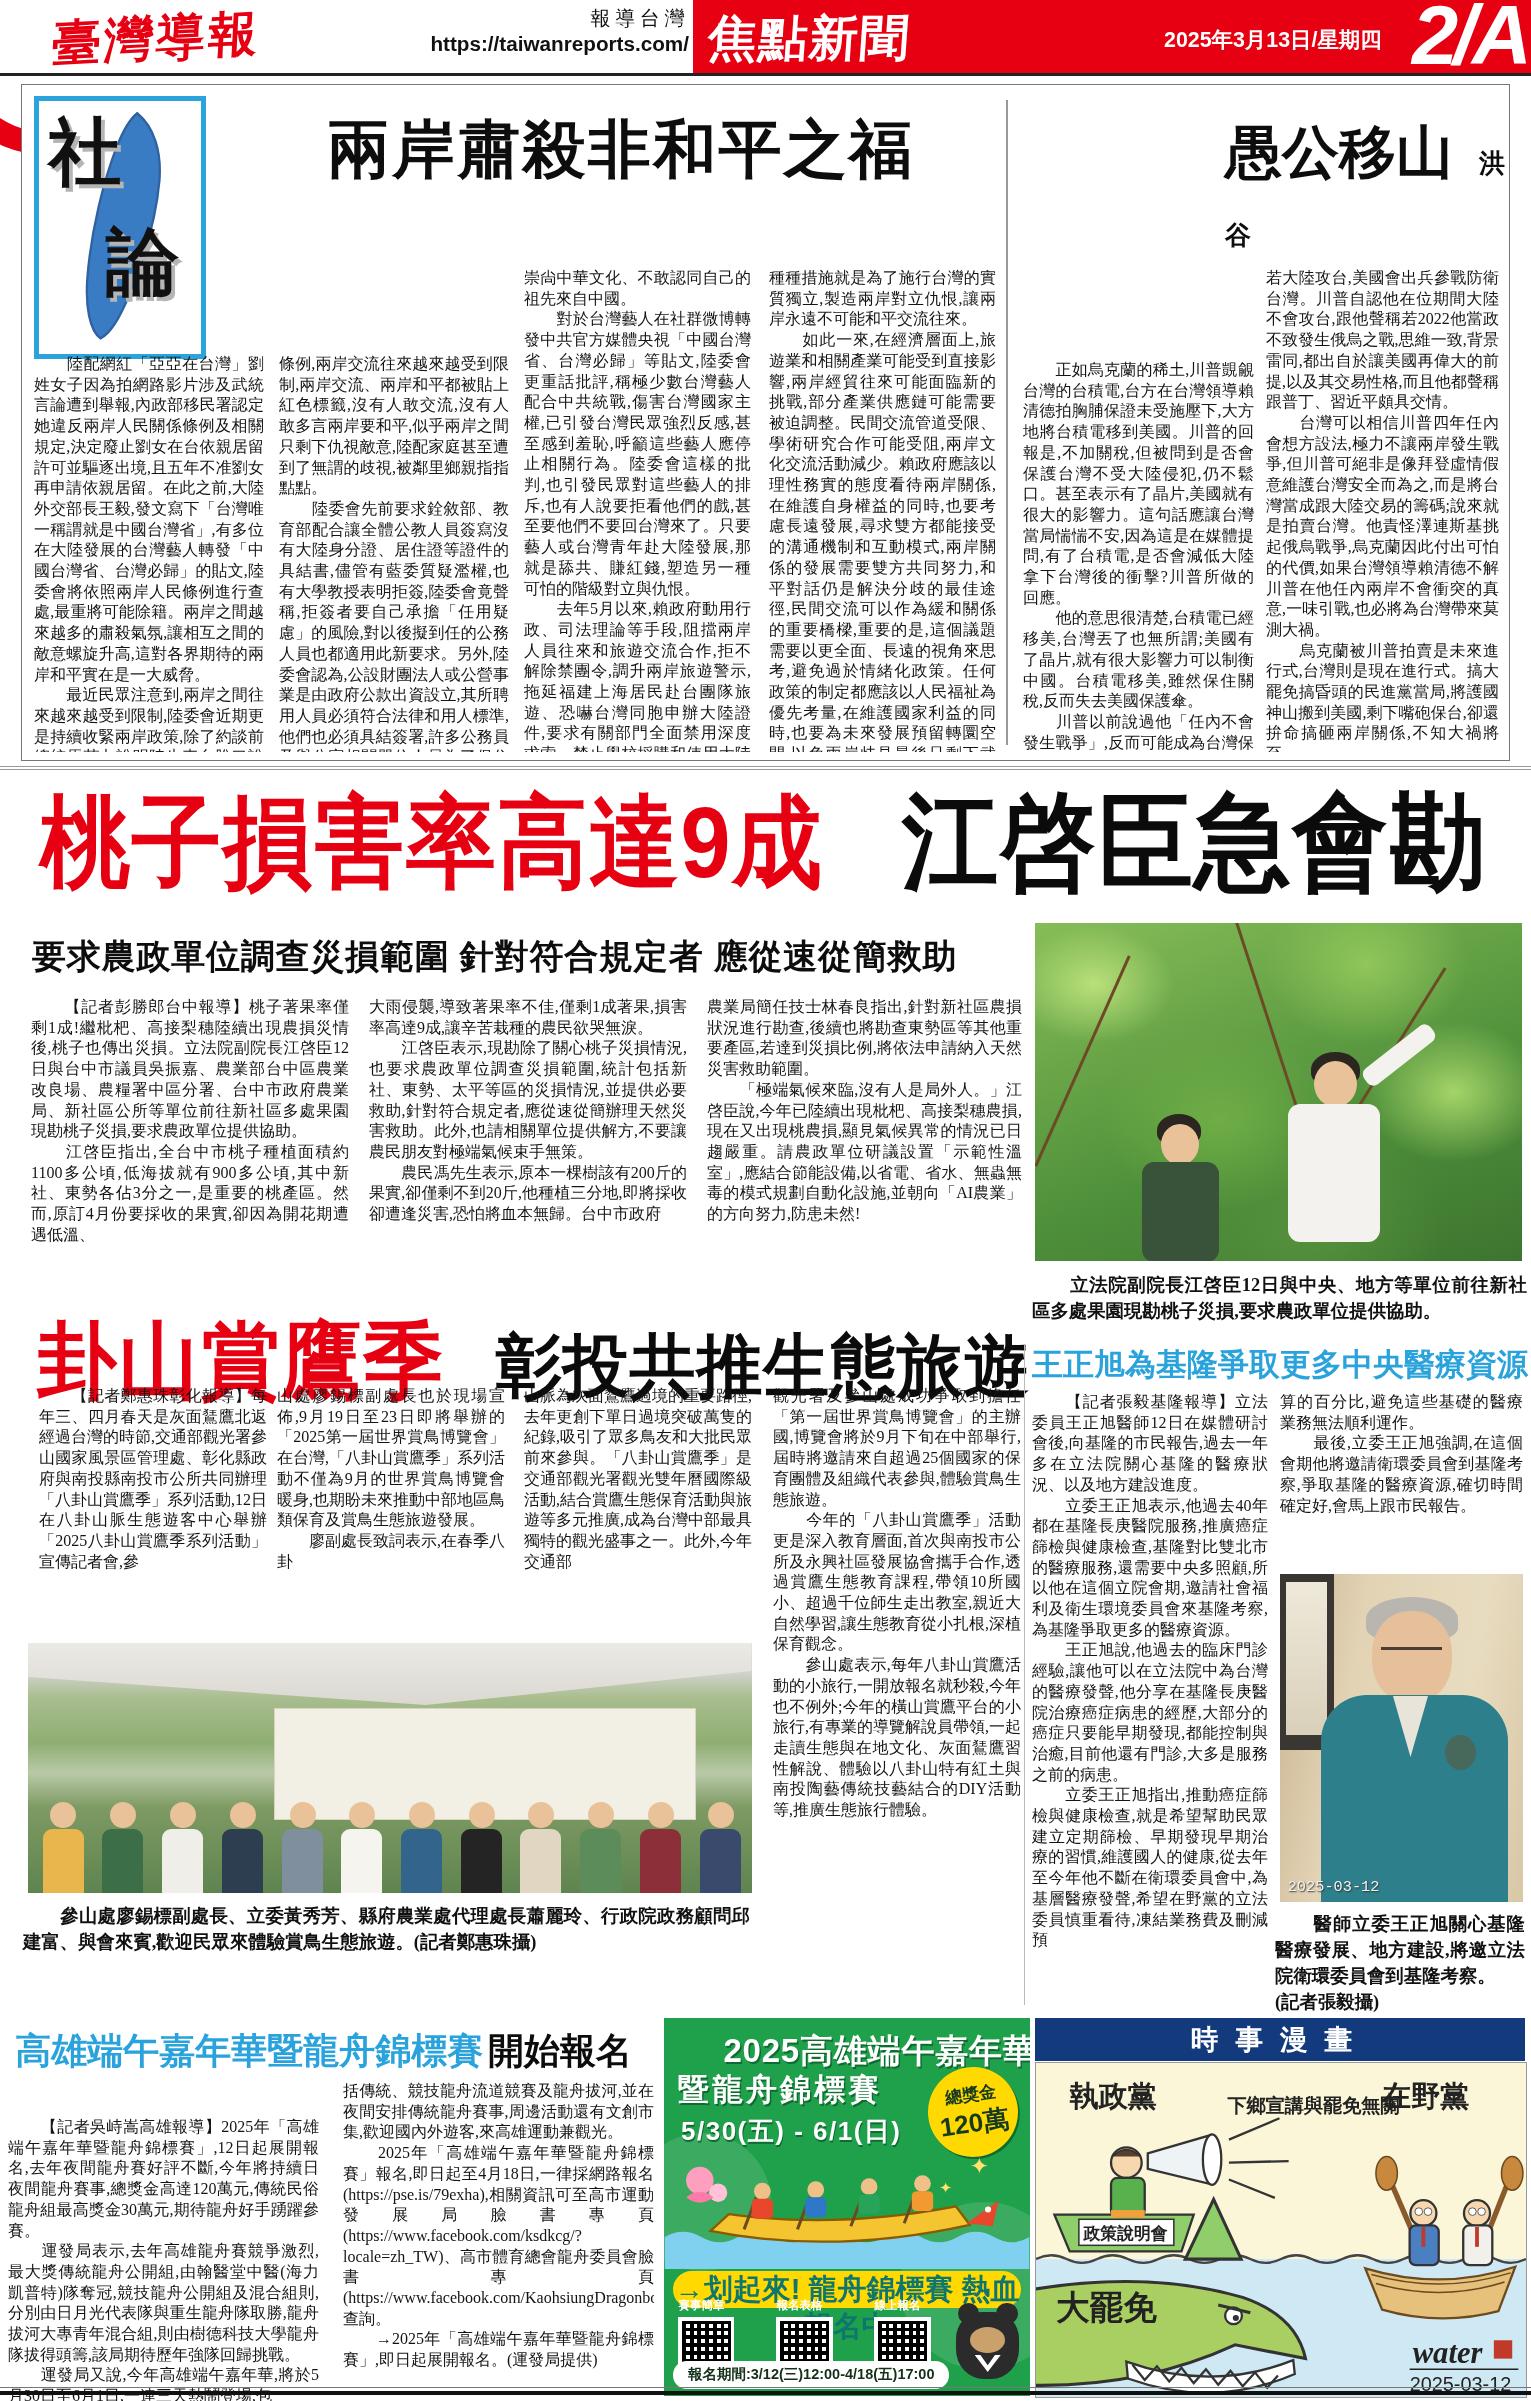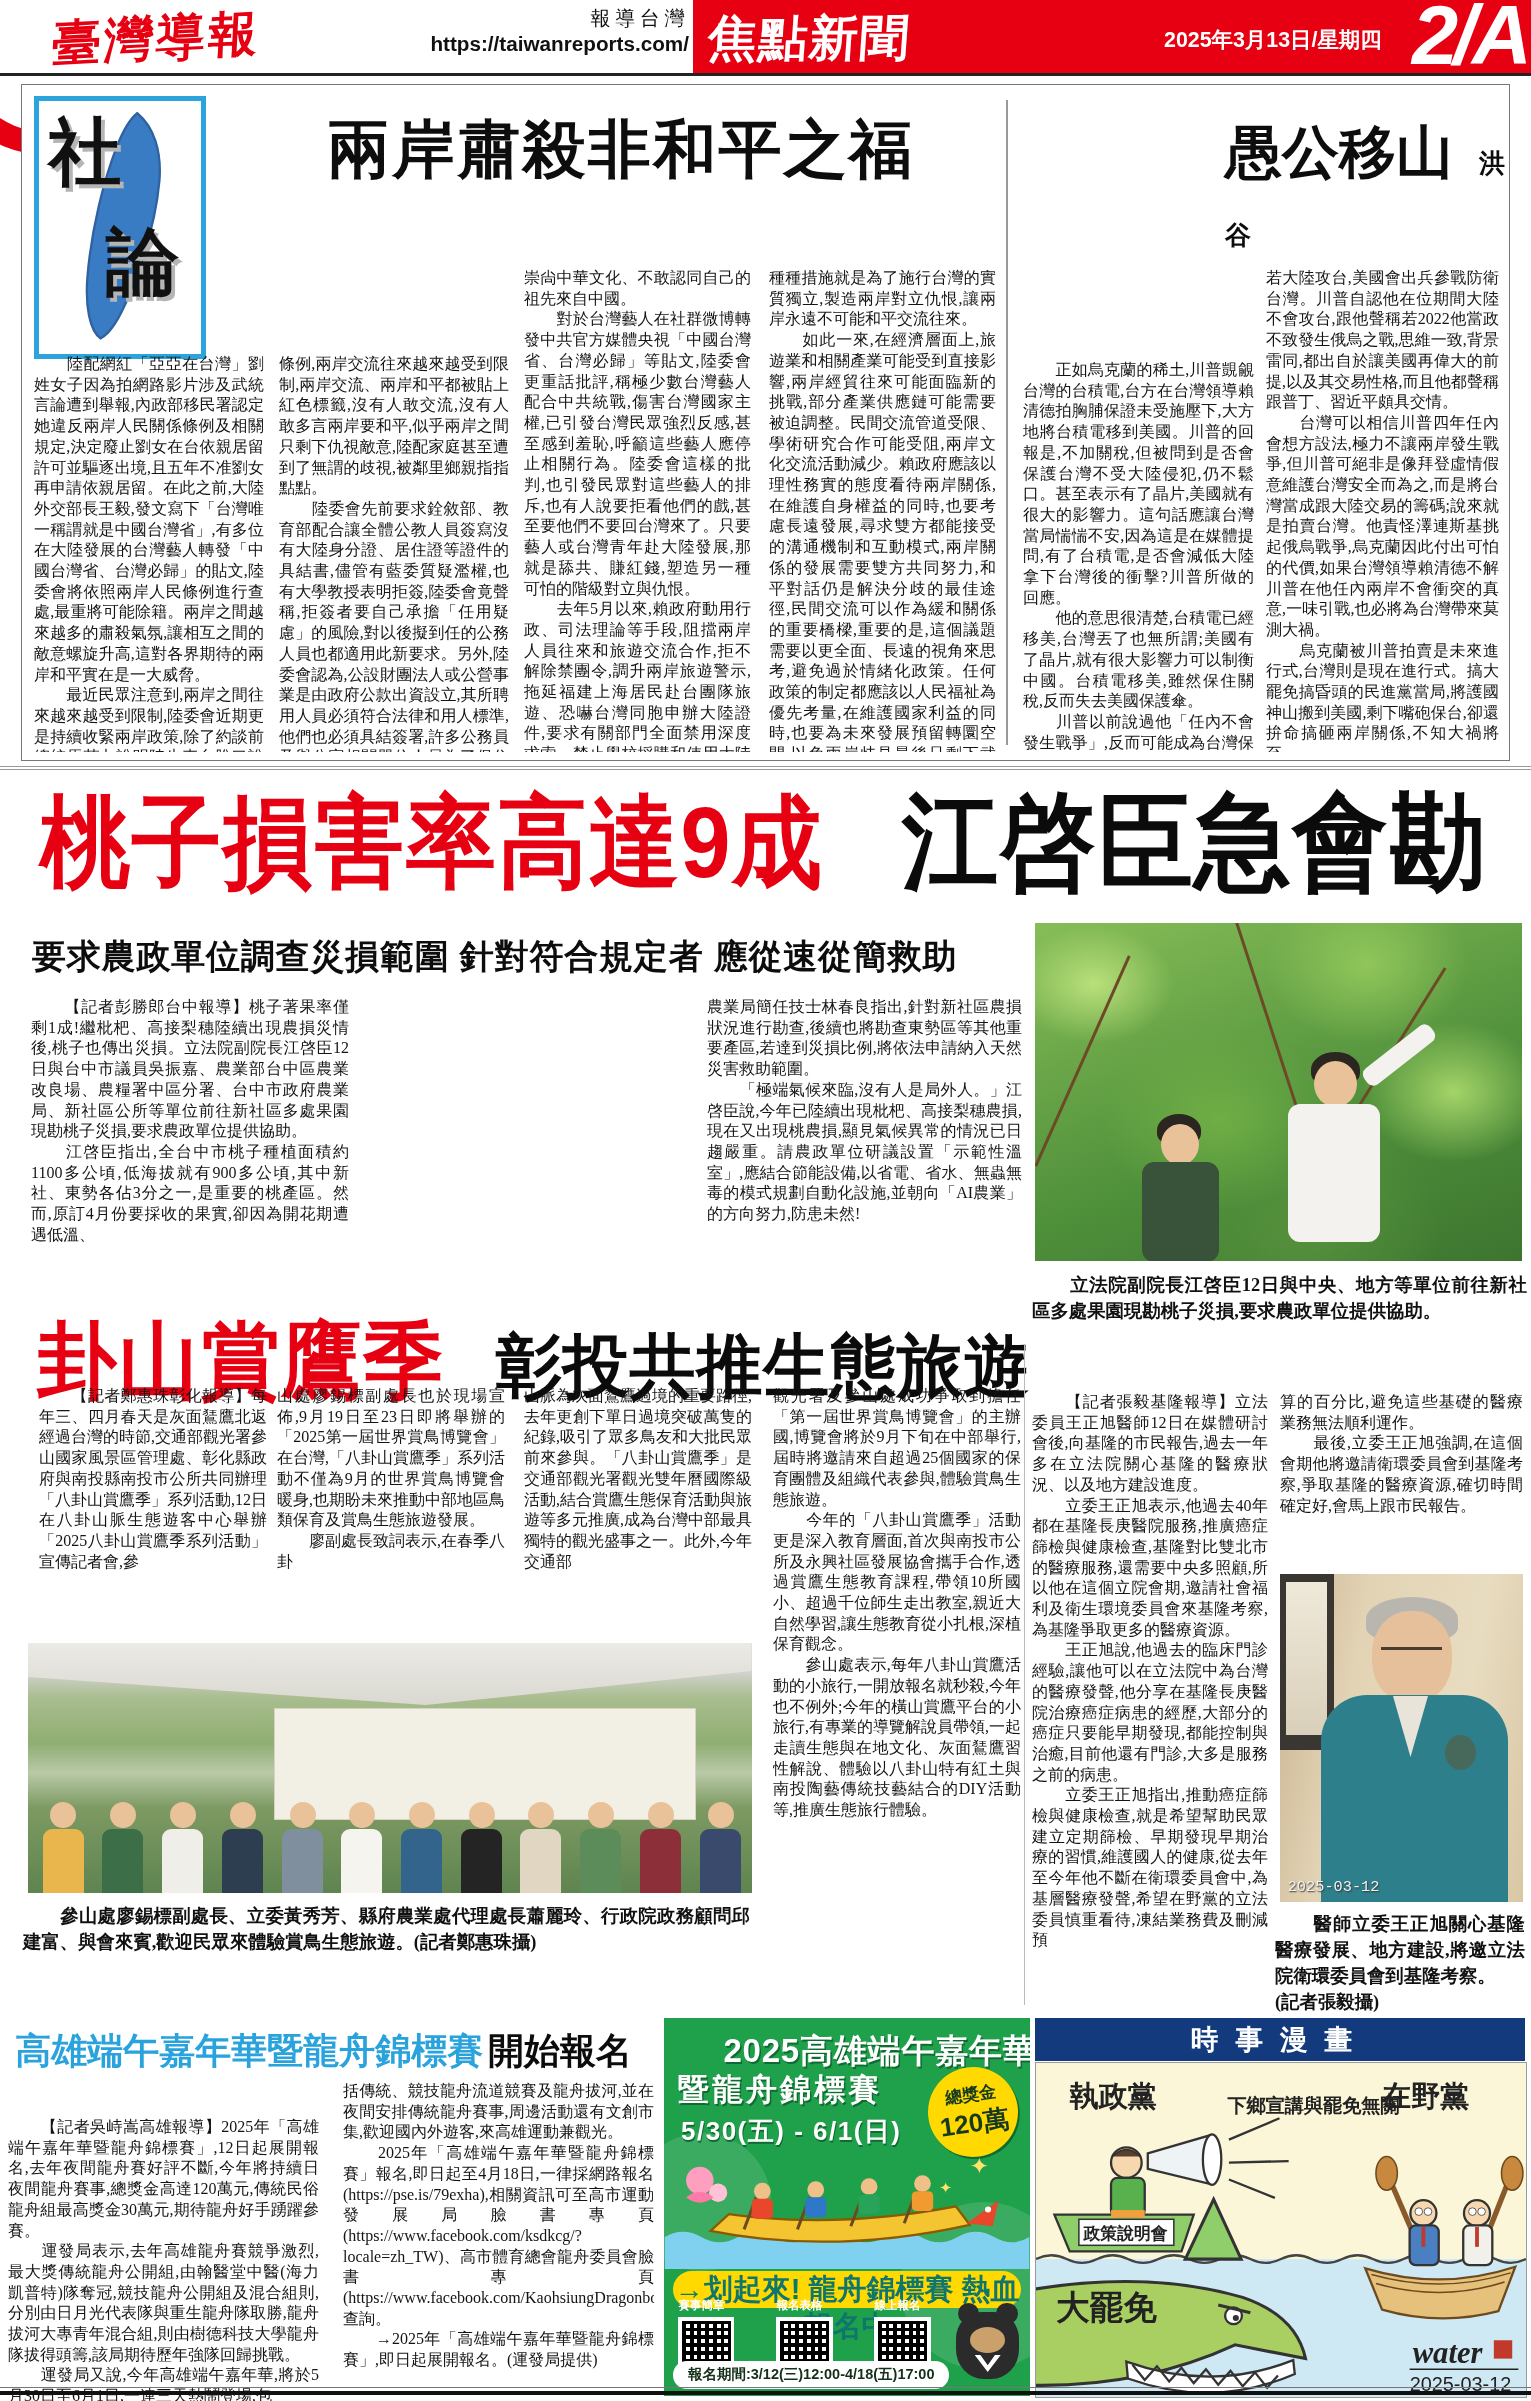--- a/index.html
+++ b/index.html
@@ -211,20 +211,23 @@
 
   <div class="abs rule2"></div>
   <div class="abs rule2b"></div>
 
   <div class="abs peach-red sans">桃子損害率高達9成</div>
   <div class="abs peach-black sans">江啓臣急會勘</div>
   <div class="abs peach-sub sans">要求農政單位調查災損範圍 針對符合規定者 應從速從簡救助</div>
 
   <div class="abs body-text" style="left:31px;top:997px;width:318px;height:306px;">　　【記者彭勝郎台中報導】桃子著果率僅剩1成!繼枇杷、高接梨穗陸續出現農損災情後,桃子也傳出災損。立法院副院長江啓臣12日與台中市議員吳振嘉、農業部台中區農業改良場、農糧署中區分署、台中市政府農業局、新社區公所等單位前往新社區多處果園現勘桃子災損,要求農政單位提供協助。
 　　江啓臣指出,全台中市桃子種植面積約1100多公頃,低海拔就有900多公頃,其中新社、東勢各佔3分之一,是重要的桃產區。然而,原訂4月份要採收的果實,卻因為開花期遭遇低溫、</div>
+  <div class="abs body-text" style="left:369px;top:997px;width:318px;height:306px;">大雨侵襲,導致著果率不佳,僅剩1成著果,損害率高達9成,讓辛苦栽種的農民欲哭無淚。
+　　江啓臣表示,現勘除了關心桃子災損情況,也要求農政單位調查災損範圍,統計包括新社、東勢、太平等區的災損情況,並提供必要救助,針對符合規定者,應從速從簡辦理天然災害救助。此外,也請相關單位提供解方,不要讓農民朋友對極端氣候束手無策。
+　　農民馮先生表示,原本一棵樹該有200斤的果實,卻僅剩不到20斤,他種植三分地,即將採收卻遭逢災害,恐怕將血本無歸。台中市政府</div>
   <div class="abs body-text" style="left:707px;top:997px;width:315px;height:306px;">農業局簡任技士林春良指出,針對新社區農損狀況進行勘查,後續也將勘查東勢區等其他重要產區,若達到災損比例,將依法申請納入天然災害救助範圍。
 　　「極端氣候來臨,沒有人是局外人。」江啓臣說,今年已陸續出現枇杷、高接梨穗農損,現在又出現桃農損,顯見氣候異常的情況已日趨嚴重。請農政單位研議設置「示範性溫室」,應結合節能設備,以省電、省水、無蟲無毒的模式規劃自動化設施,並朝向「AI農業」的方向努力,防患未然!</div>
 
   <div class="abs photo photo-peach">
     <div class="branch" style="left:46px;top:23px;width:3.1px;height:230px;transform:rotate(24deg);"></div>
     <div class="branch" style="left:230px;top:-7.7px;width:3.1px;height:199px;transform:rotate(-18deg);"></div>
     <div class="branch" style="left:360px;top:31px;width:3.1px;height:184px;transform:rotate(32deg);"></div>
     <div class="p-person">
       <div class="p-hair" style="left:276px;top:129px;width:49px;height:35px;"></div>
       <div class="p-head" style="left:279px;top:138px;width:43px;height:46px;"></div>
@@ -298,20 +301,21 @@
         <div class="fb" style="background:#8c2f39;"></div>
       </div>
     <div class="fig" style="left:671px;bottom:0;">
         <div class="fh"></div>
         <div class="fb" style="background:#394a6d;"></div>
       </div>
   </div>
   <div class="abs caption" style="left:23px;top:1903px;width:727px;height:60px;">　　參山處廖錫標副處長、立委黃秀芳、縣府農業處代理處長蕭麗玲、行政院政務顧問邱建富、與會來賓,歡迎民眾來體驗賞鳥生態旅遊。(記者鄭惠珠攝)</div>
 
   <div class="abs v-rule"></div>
+  <div class="abs wang-hl sans">王正旭為基隆爭取更多中央醫療資源</div>
   <div class="abs body-text" style="left:1032px;top:1392px;width:236px;height:612px;">　　【記者張毅基隆報導】立法委員王正旭醫師12日在媒體研討會後,向基隆的市民報告,過去一年多在立法院關心基隆的醫療狀況、以及地方建設進度。
 　　立委王正旭表示,他過去40年都在基隆長庚醫院服務,推廣癌症篩檢與健康檢查,基隆對比雙北市的醫療服務,還需要中央多照顧,所以他在這個立院會期,邀請社會福利及衛生環境委員會來基隆考察,為基隆爭取更多的醫療資源。
 　　王正旭說,他過去的臨床門診經驗,讓他可以在立法院中為台灣的醫療發聲,他分享在基隆長庚醫院治療癌症病患的經歷,大部分的癌症只要能早期發現,都能控制與治癒,目前他還有門診,大多是服務之前的病患。
 　　立委王正旭指出,推動癌症篩檢與健康檢查,就是希望幫助民眾建立定期篩檢、早期發現早期治療的習慣,維護國人的健康,從去年至今年他不斷在衛環委員會中,為基層醫療發聲,希望在野黨的立法委員慎重看待,凍結業務費及刪減預</div>
   <div class="abs body-text" style="left:1280px;top:1392px;width:243px;height:173px;">算的百分比,避免這些基礎的醫療業務無法順利運作。
 　　最後,立委王正旭強調,在這個會期他將邀請衛環委員會到基隆考察,爭取基隆的醫療資源,確切時間確定好,會馬上跟市民報告。</div>
 
   <div class="abs photo photo-wang">
     <div class="w-frame">
         <div class="w-art"></div>

